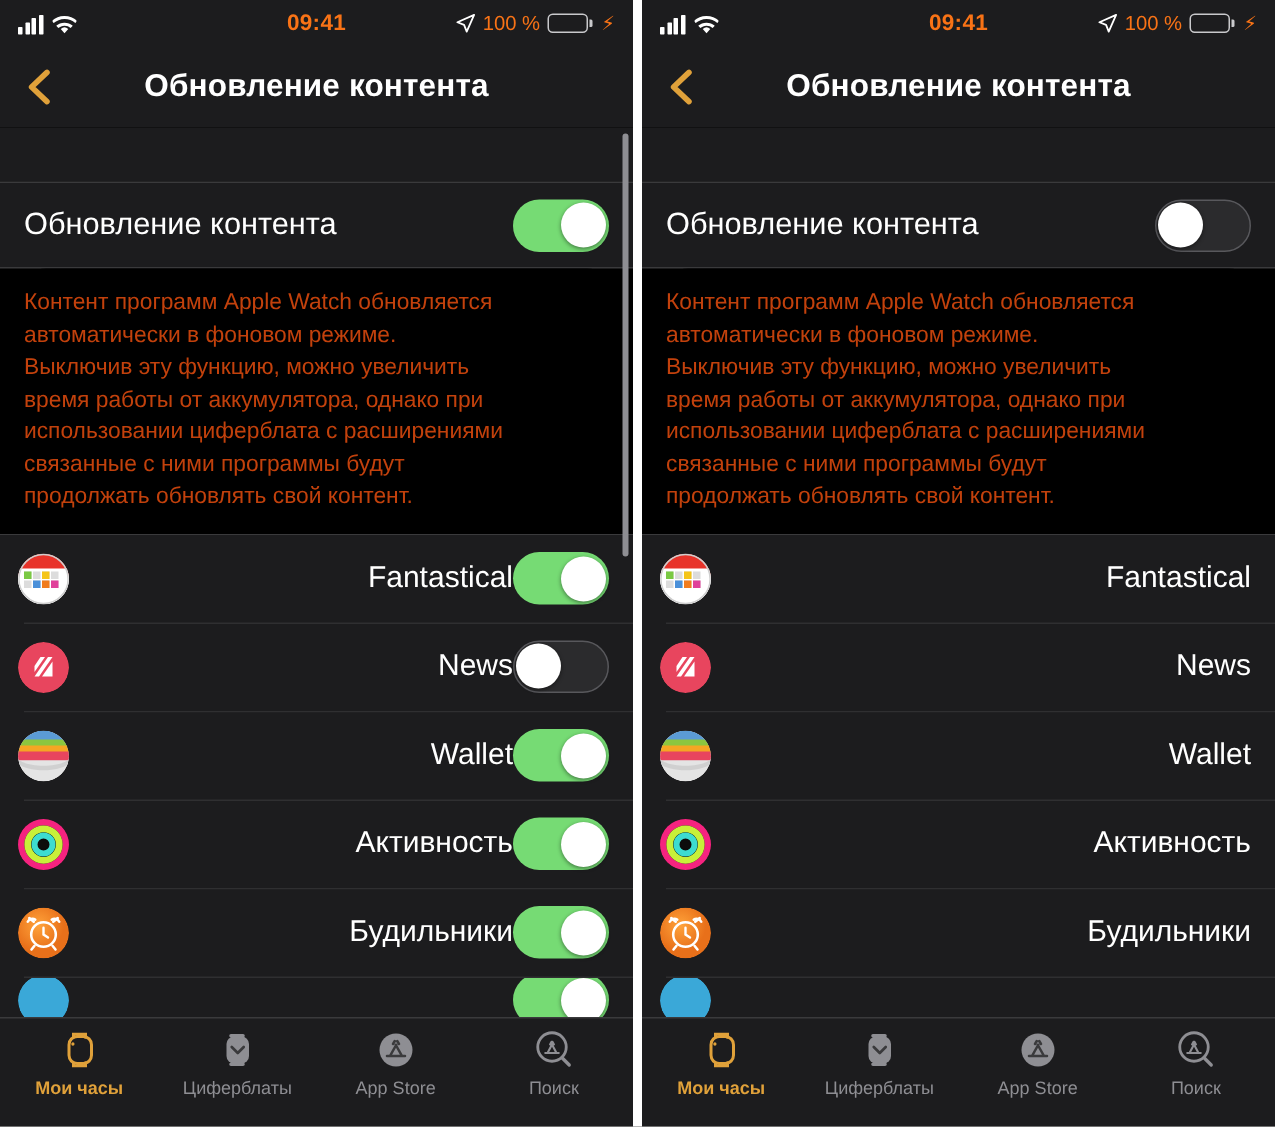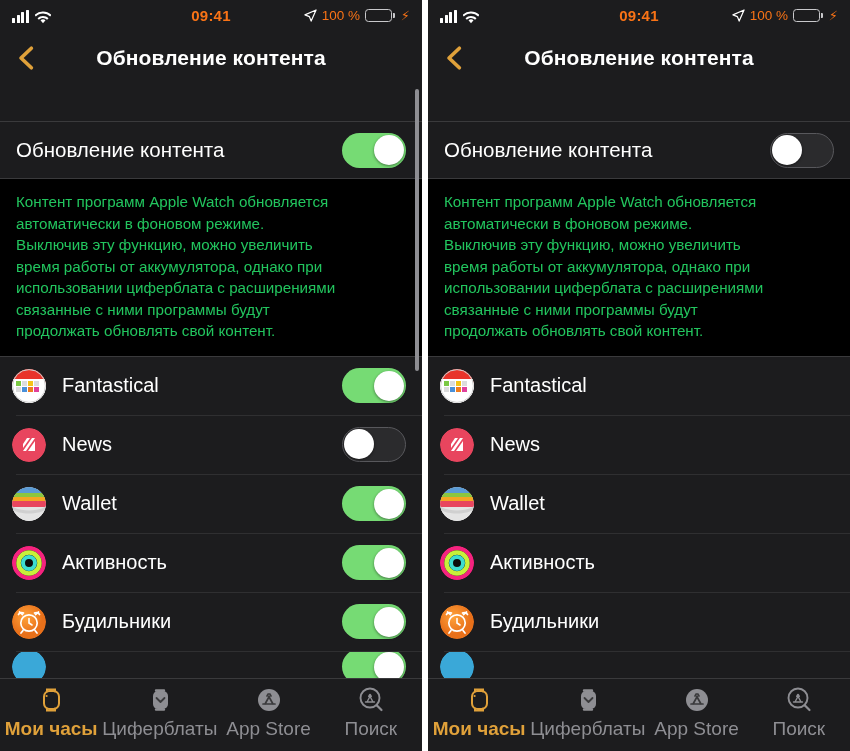--- a/index.html
+++ b/index.html
@@ -66,31 +66,31 @@
   .hr-inset{height:1px;background:#2f2f31;margin-left:16px;}
 
   .master-row{
     height:56px;background:#1c1c1e;display:flex;align-items:center;
     padding:0 16px;box-sizing:border-box;
   }
   .master-label{color:#fff;font-size:20.5px;flex:1;}
 
   .desc{
     background:#000;padding:12px 16px 14px 16px;
-    color:#22c55e;font-size:15.2px;line-height:21.5px;border-radius:31px;
+    color:#c2410c;font-size:15.2px;line-height:21.5px;border-radius:31px;
   }
   .desc p{margin:0;white-space:pre-line;}
 
   .applist{background:#1c1c1e;}
   .app-row{
     height:58px;display:flex;align-items:center;padding:0 16px 0 12px;
     box-sizing:border-box;background:#1c1c1e;
   }
   .app-icon{width:34px;height:34px;border-radius:50%;flex:0 0 34px;overflow:hidden;position:relative;}
-  .app-name{color:#fff;font-size:20px;margin-left:16px;flex:1;}
+  .app-name{color:#fff;font-size:20px;margin-left:16px;flex:1;text-align:right;}
 
   
   .sw{width:64px;height:35px;border-radius:18px;position:relative;flex:0 0 64px;box-sizing:border-box;}
   .sw.on{background:#76db74;}
   .sw.off{background:#2b2b2d;border:1.6px solid #58585c;}
   .sw .knob{
     position:absolute;top:2.5px;width:30px;height:30px;border-radius:50%;
     background:#fff;box-shadow:0 1px 3px rgba(0,0,0,.45);
   }
   .sw.on .knob{right:2.5px;}
@@ -104,21 +104,21 @@
 
   
   .tabbar{
     height:73px;flex:0 0 73px;background:#1c1c1e;border-top:1px solid #3a3a3c;
     display:flex;align-items:flex-start;padding-top:6px;box-sizing:border-box;
   }
   .tab{
     flex:1;display:flex;flex-direction:column;align-items:center;gap:3px;cursor:pointer;
   }
   .tab-ico{height:30px;display:flex;align-items:center;justify-content:center;}
-  .tab-lbl{font-size:19px;color:#8e8e93;}
+  .tab-lbl{font-size:12px;color:#8e8e93;}
   .tab.active .tab-lbl{color:#e0a13a;font-weight:bold;}
 </style>
 </head>
 <body>
 
 <div class="screens">
 
   <div class="panel left">
 
     <div class="statusbar">

